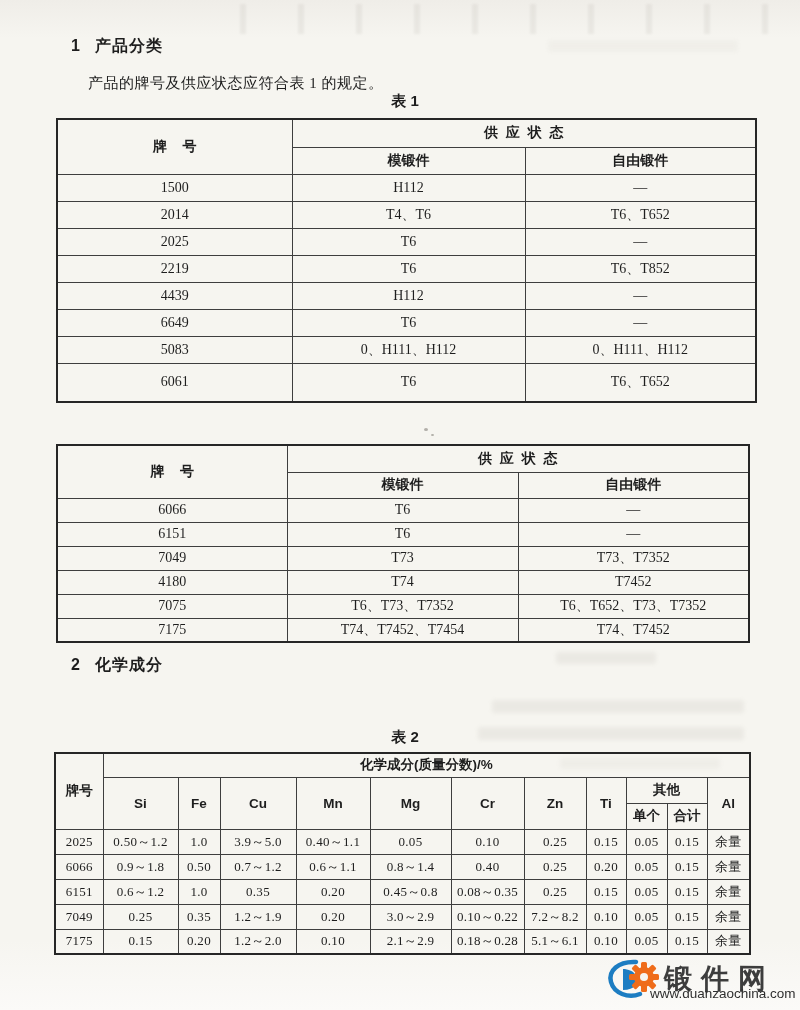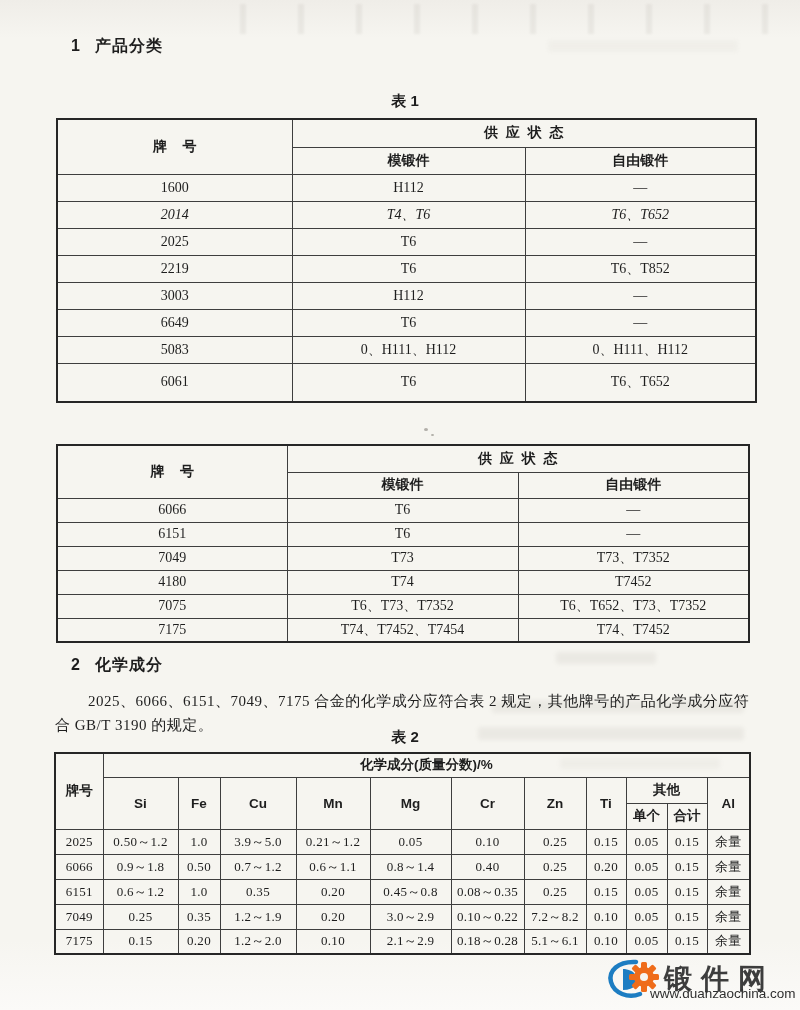--- a/index.html
+++ b/index.html
@@ -44,20 +44,21 @@
   <div class="ghost" style="left:556px;top:652px;width:100px;height:12px;"></div>
   <div class="ghost" style="left:492px;top:700px;width:252px;height:13px;"></div>
   <div class="ghost" style="left:478px;top:727px;width:266px;height:13px;"></div>
   <div class="ghost" style="left:560px;top:758px;width:160px;height:11px;opacity:.09;"></div>
   <div class="speck" style="left:424px;top:428px;width:4px;height:3px;"></div>
   <div class="speck" style="left:431px;top:434px;width:3px;height:2px;"></div>
 
   <div class="sec-title" style="top:36px;">
     <span class="num">1</span><span>产品分类</span>
   </div>
+  <p class="para" style="top:56px;">产品的牌号及供应状态应符合表 1 的规定。</p>
 
   <div class="tbl-caption" style="top:92px;">表 1</div>
 
   <table class="t" style="left:56px;top:118px;width:699px;">
     <colgroup>
         <col style="width:235px">
         <col style="width:233px">
         <col style="width:231px">
       </colgroup>
     <thead>
@@ -65,41 +66,41 @@
         <th rowspan="2">牌    号</th>
         <th colspan="2">供  应  状  态</th>
       </tr>
       <tr style="height:27px;">
         <th>模锻件</th>
         <th>自由锻件</th>
       </tr>
     </thead>
     <tbody>
         <tr style="height: 27px;">
-          <td>1600</td>
+          <td>1500</td>
           <td>H112</td>
           <td>—</td>
         </tr>
-        <tr style="height: 27px; font-style: italic;">
+        <tr style="height: 27px;">
           <td>2014</td>
           <td>T4、T6</td>
           <td>T6、T652</td>
         </tr>
         <tr style="height: 27px;">
           <td>2025</td>
           <td>T6</td>
           <td>—</td>
         </tr>
         <tr style="height: 27px;">
           <td>2219</td>
           <td>T6</td>
           <td>T6、T852</td>
         </tr>
         <tr style="height: 27px;">
-          <td>3003</td>
+          <td>4439</td>
           <td>H112</td>
           <td>—</td>
         </tr>
         <tr style="height: 27px;">
           <td>6649</td>
           <td>T6</td>
           <td>—</td>
         </tr>
         <tr style="height: 27px;">
           <td>5083</td>
@@ -160,21 +161,20 @@
           <td>7175</td>
           <td>T74、T7452、T7454</td>
           <td>T74、T7452</td>
         </tr>
       </tbody>
   </table>
 
   <div class="sec-title" style="top:655px;">
     <span class="num">2</span><span>化学成分</span>
   </div>
-  <p class="para" style="top:674px;width:706px;">2025、6066、6151、7049、7175 合金的化学成分应符合表 2 规定，其他牌号的产品化学成分应符合 GB/T 3190 的规定。</p>
 
   <div class="tbl-caption" style="top:728px;">表 2</div>
 
   <table class="t t2" style="left:54px;top:752px;width:695px;">
     <colgroup>
       <col style="width:48px">
         <col style="width:75px">
         <col style="width:42px">
         <col style="width:76px">
       <col style="width:74px">
@@ -207,21 +207,21 @@
         <th>单个</th>
         <th>合计</th>
       </tr>
     </thead>
     <tbody>
         <tr style="height: 25px;">
           <td>2025</td>
           <td>0.50～1.2</td>
           <td>1.0</td>
           <td>3.9～5.0</td>
-          <td>0.21～1.2</td>
+          <td>0.40～1.1</td>
           <td>0.05</td>
           <td>0.10</td>
           <td>0.25</td>
           <td>0.15</td>
           <td>0.05</td>
           <td>0.15</td>
           <td>余量</td>
         </tr>
         <tr style="height: 25px;">
           <td>6066</td>

